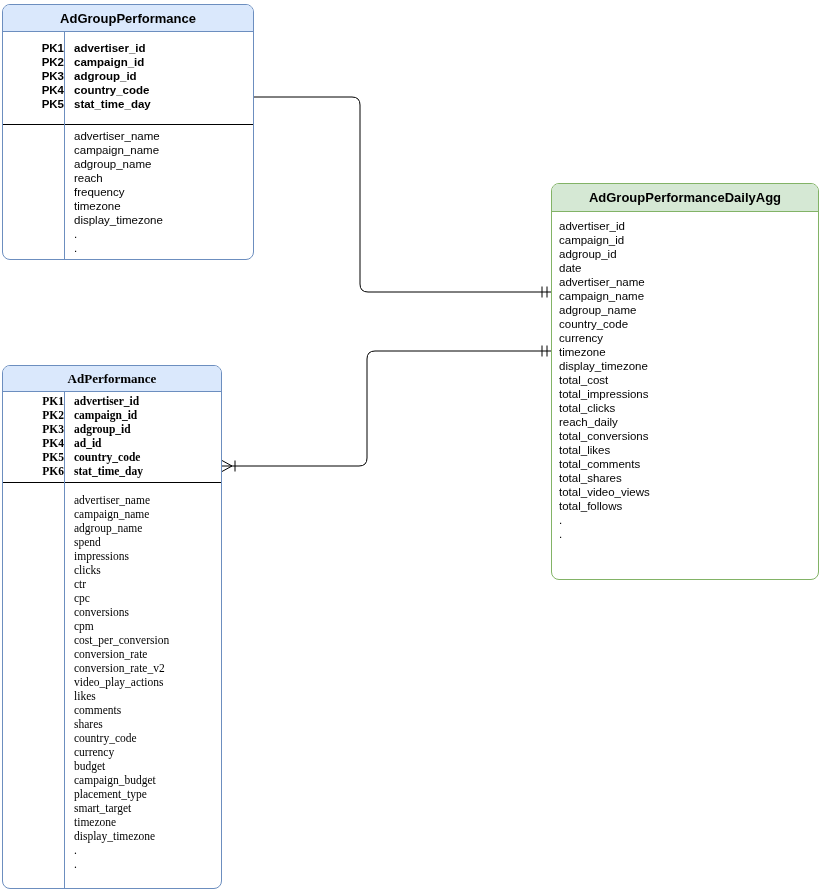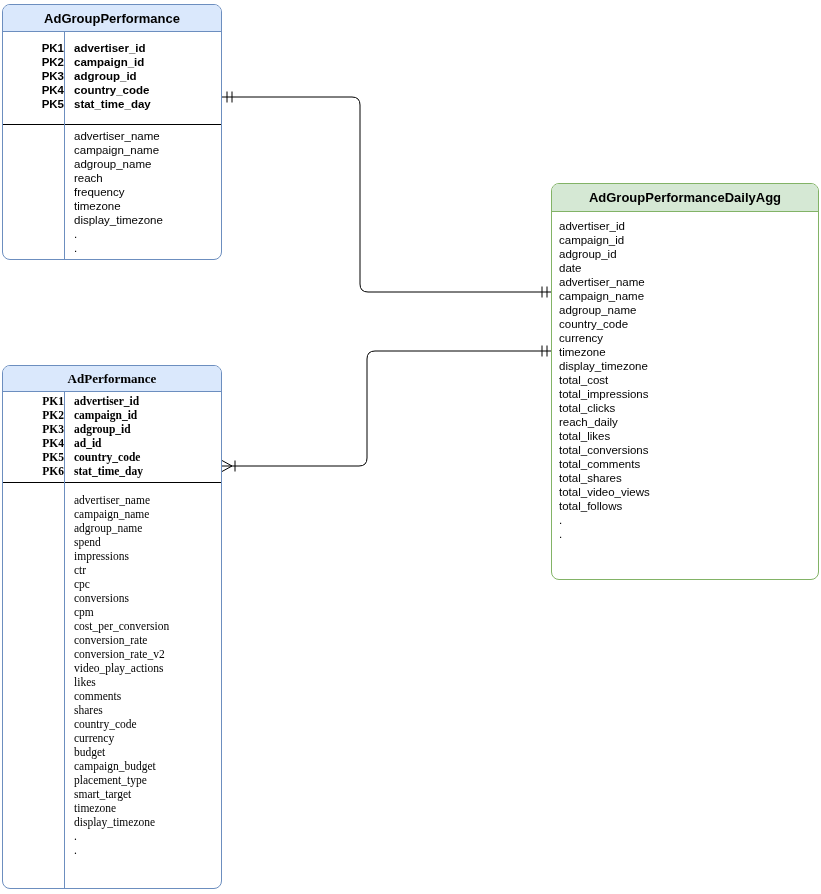--- a/index.html
+++ b/index.html
@@ -31,21 +31,21 @@
     color: #000000;
     text-align: center;
     display: flex;
     align-items: center;
     justify-content: center;
     border-bottom: 1px solid #6c8ebf;
   }
   .blue  .er-header { background: #dae8fc; border-color: #6c8ebf; }
   .green .er-header { background: #d5e8d4; border-color: #82b366; }
 
-  #table-adgroup  { left: 2px;   top: 4px;   width: 220px; height: 256px; }
+  #table-adgroup  { left: 2px;   top: 4px;   width: 252px; height: 256px; }
   #table-ad       { left: 2px;   top: 365px; width: 220px; height: 524px; font-family: Liberation Serif, serif; }
   #table-dailyagg { left: 551px; top: 183px; width: 268px; height: 397px; }
 
   #table-adgroup  .er-header { height: 27px; }
   #table-ad       .er-header { height: 26px; }
   #table-dailyagg .er-header { height: 28px; }
 
   .pk-section { border-bottom: 1px solid #000000; }
   #table-adgroup .pk-section { height: 93px; padding-top: 9px; }
   #table-ad      .pk-section { height: 91px; padding-top: 2px; }
@@ -189,20 +189,21 @@
         <div class="row field-row">advertiser_name</div>
 
         <div class="row field-row">campaign_name</div>
 
         <div class="row field-row">adgroup_name</div>
 
         <div class="row field-row">spend</div>
 
         <div class="row field-row">impressions</div>
 
+        <div class="row field-row">clicks</div>
 
         <div class="row field-row">ctr</div>
 
         <div class="row field-row">cpc</div>
 
         <div class="row field-row">conversions</div>
 
         <div class="row field-row">cpm</div>
 
         <div class="row field-row">cost_per_conversion</div>
@@ -270,24 +271,24 @@
         <div class="row field-row">display_timezone</div>
 
         <div class="row field-row">total_cost</div>
 
         <div class="row field-row">total_impressions</div>
 
         <div class="row field-row">total_clicks</div>
 
         <div class="row field-row">reach_daily</div>
 
+        <div class="row field-row">total_conversions</div>
+
         <div class="row field-row">total_likes</div>
 
-        <div class="row field-row">total_conversions</div>
-
         <div class="row field-row">total_comments</div>
 
         <div class="row field-row">total_shares</div>
 
         <div class="row field-row">total_video_views</div>
 
         <div class="row field-row">total_follows</div>
 
         <div class="row field-row">.</div>
 

